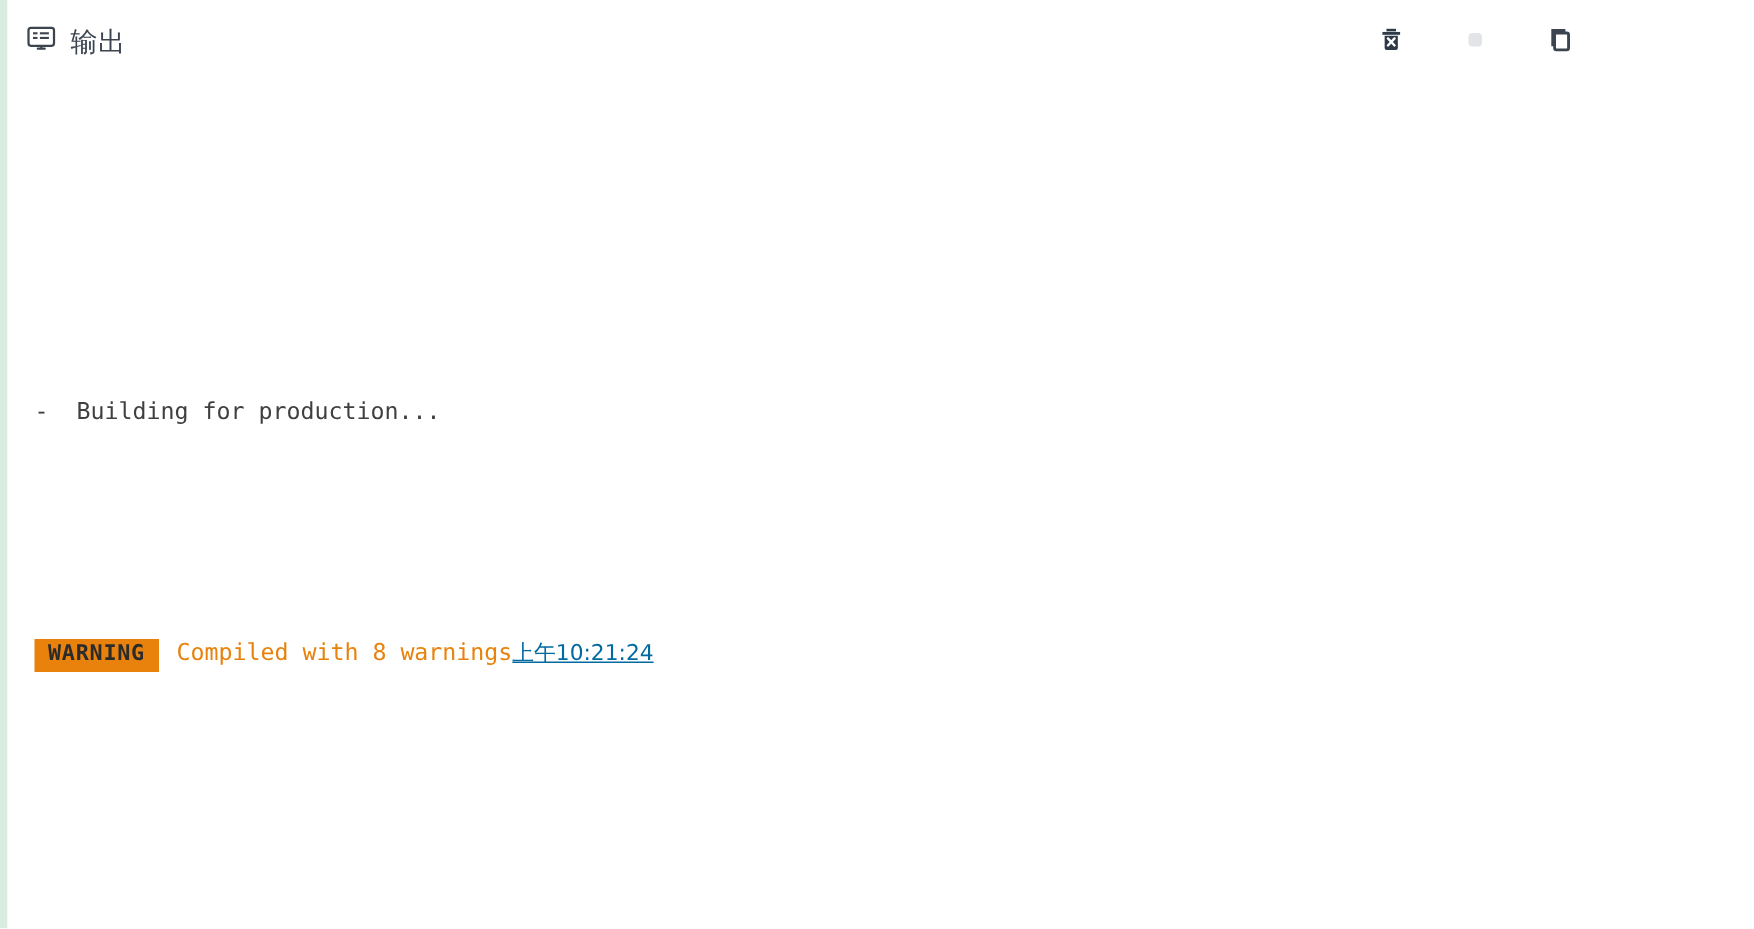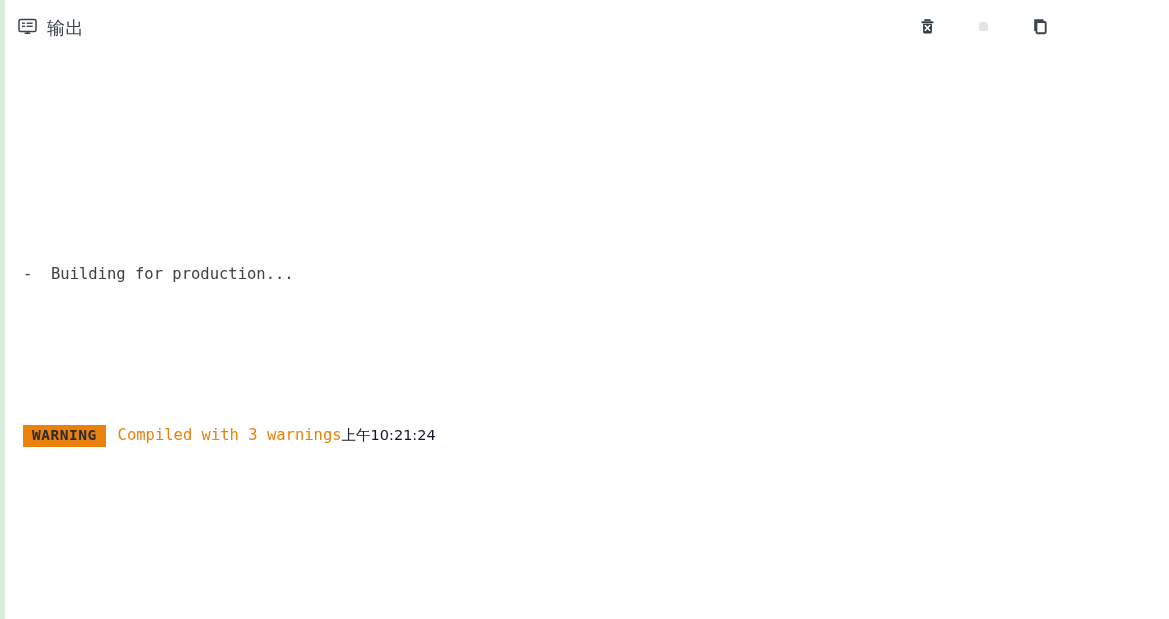--- a/index.html
+++ b/index.html
@@ -87,21 +87,21 @@
   .line {
     min-height: 23px;
     white-space: pre;
   }
   .blank {
     height: 23px;
   }
   .c-cmd       { color: #9aa0a6; }
   .c-text      { color: #404040; }
   .c-orange    { color: #e8820c; }
-  .c-time      { color: #0f172a; font-family: "DejaVu Sans", "Liberation Sans", sans-serif; font-size: 14.5px; }
+  .c-time      { color: #0369a1; font-family: "DejaVu Sans", "Liberation Sans", sans-serif; font-size: 14.5px; text-decoration: underline; }
 
   .badge-warning {
     display: inline-block;
     background: #e8820c;
     color: #2b2b2b;
     font-weight: bold;
     padding: 2px 9px 3px 9px;
     line-height: 17px;
     font-family: "DejaVu Sans Mono", "Liberation Mono", monospace;
     font-size: 14.5px;
@@ -166,21 +166,21 @@
     </div>
   </div>
 
   <div id="console-output">
 
     <div class="blank"></div>
     <div class="blank"></div>
     <div class="line c-text">-  Building for production...</div>
     <div class="blank"></div>
 
-    <div class="line"><span class="badge-warning">WARNING</span><span class="badge-gap"></span><span class="c-orange">Compiled with 3 warnings</span><span class="c-time cjk">上午10:21:24</span></div>
+    <div class="line"><span class="badge-warning">WARNING</span><span class="badge-gap"></span><span class="c-orange">Compiled with 8 warnings</span><span class="c-time cjk">上午10:21:24</span></div>
 
     <div class="blank"></div>
     
     
 
     
     
     
     
     

